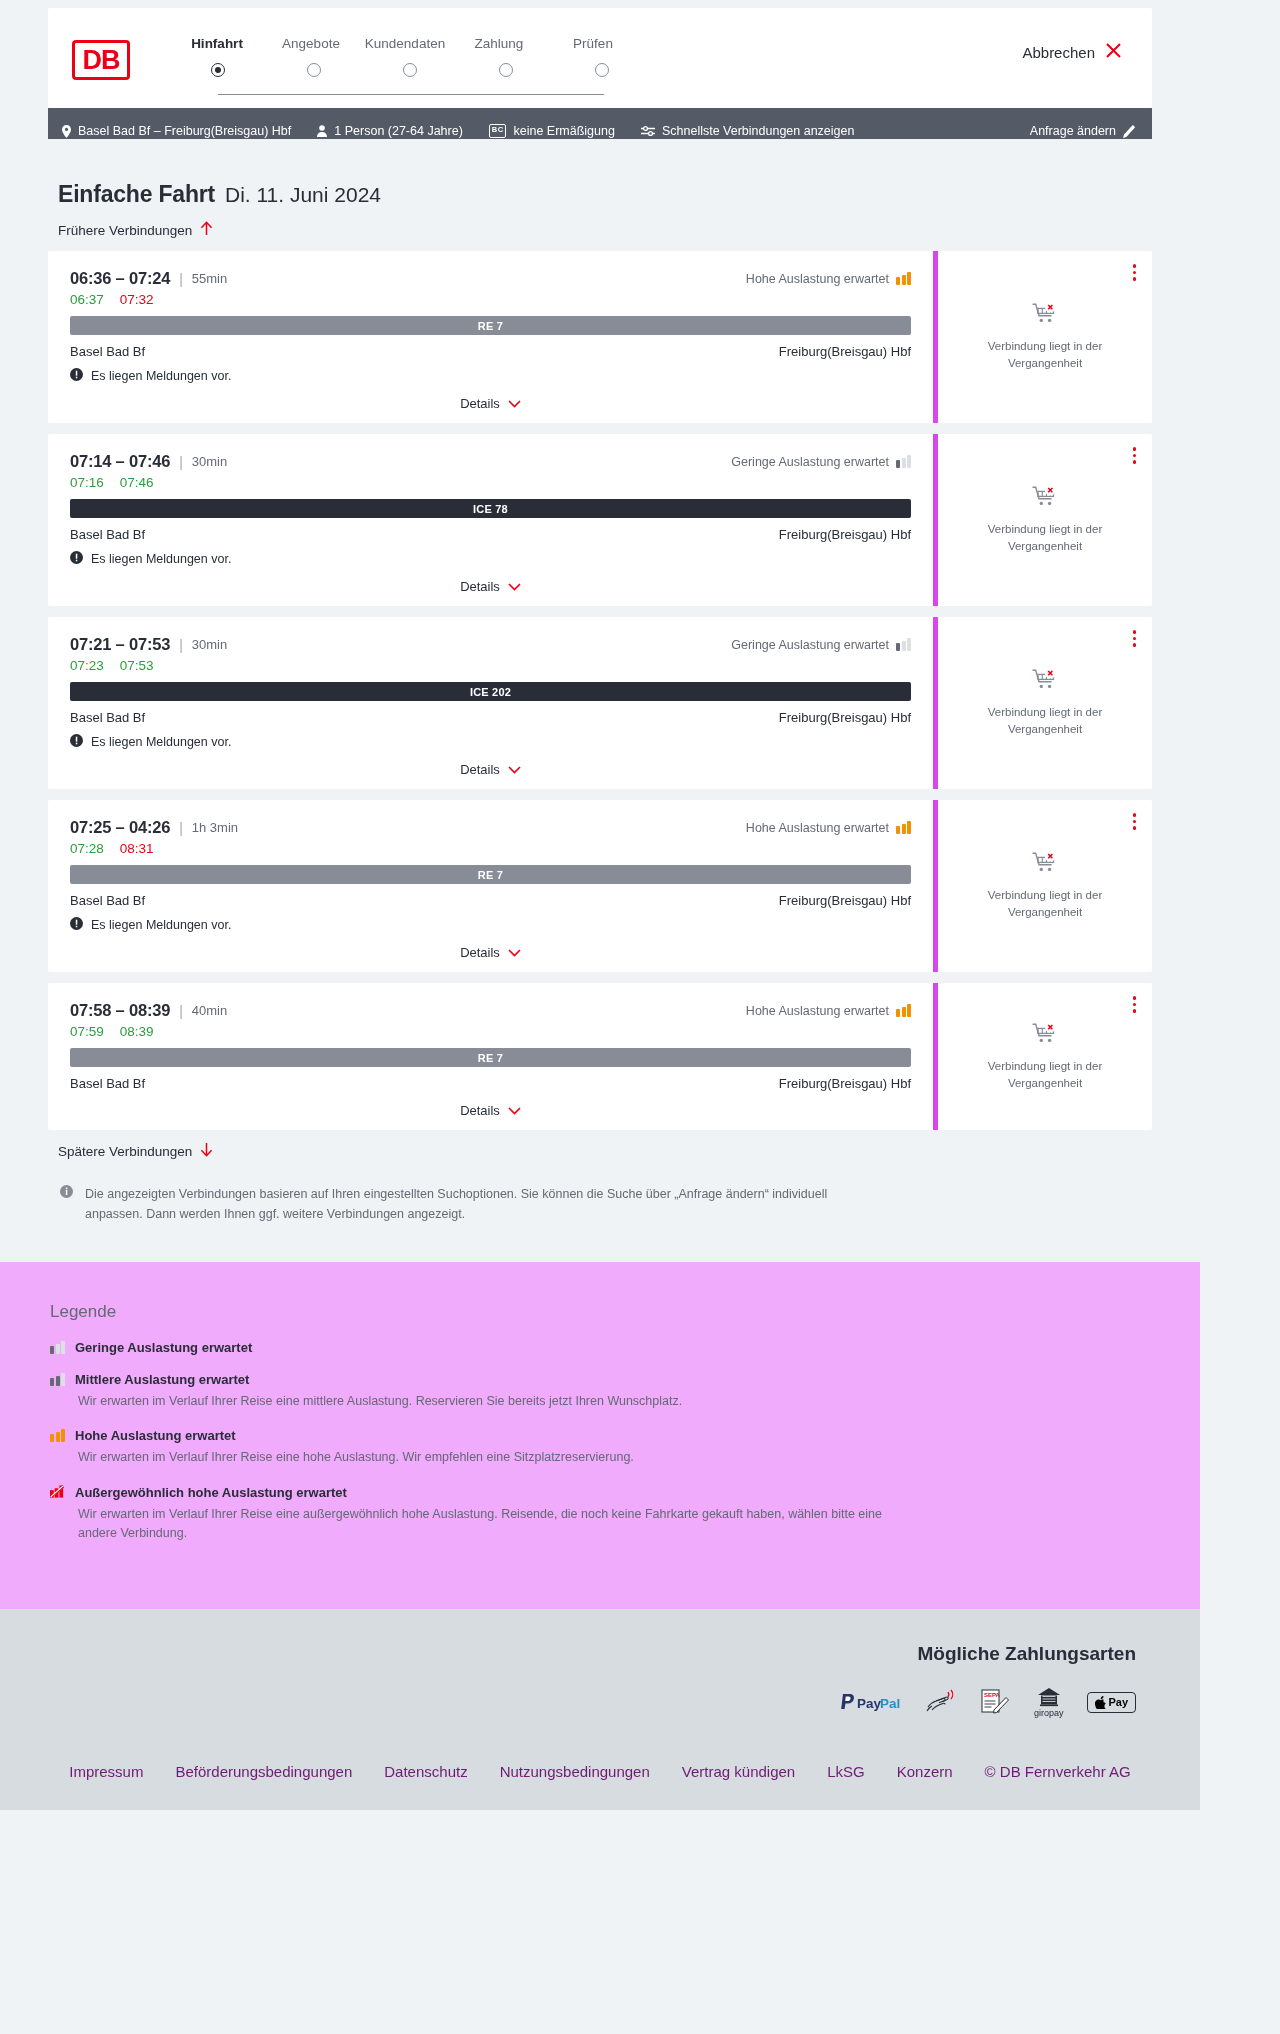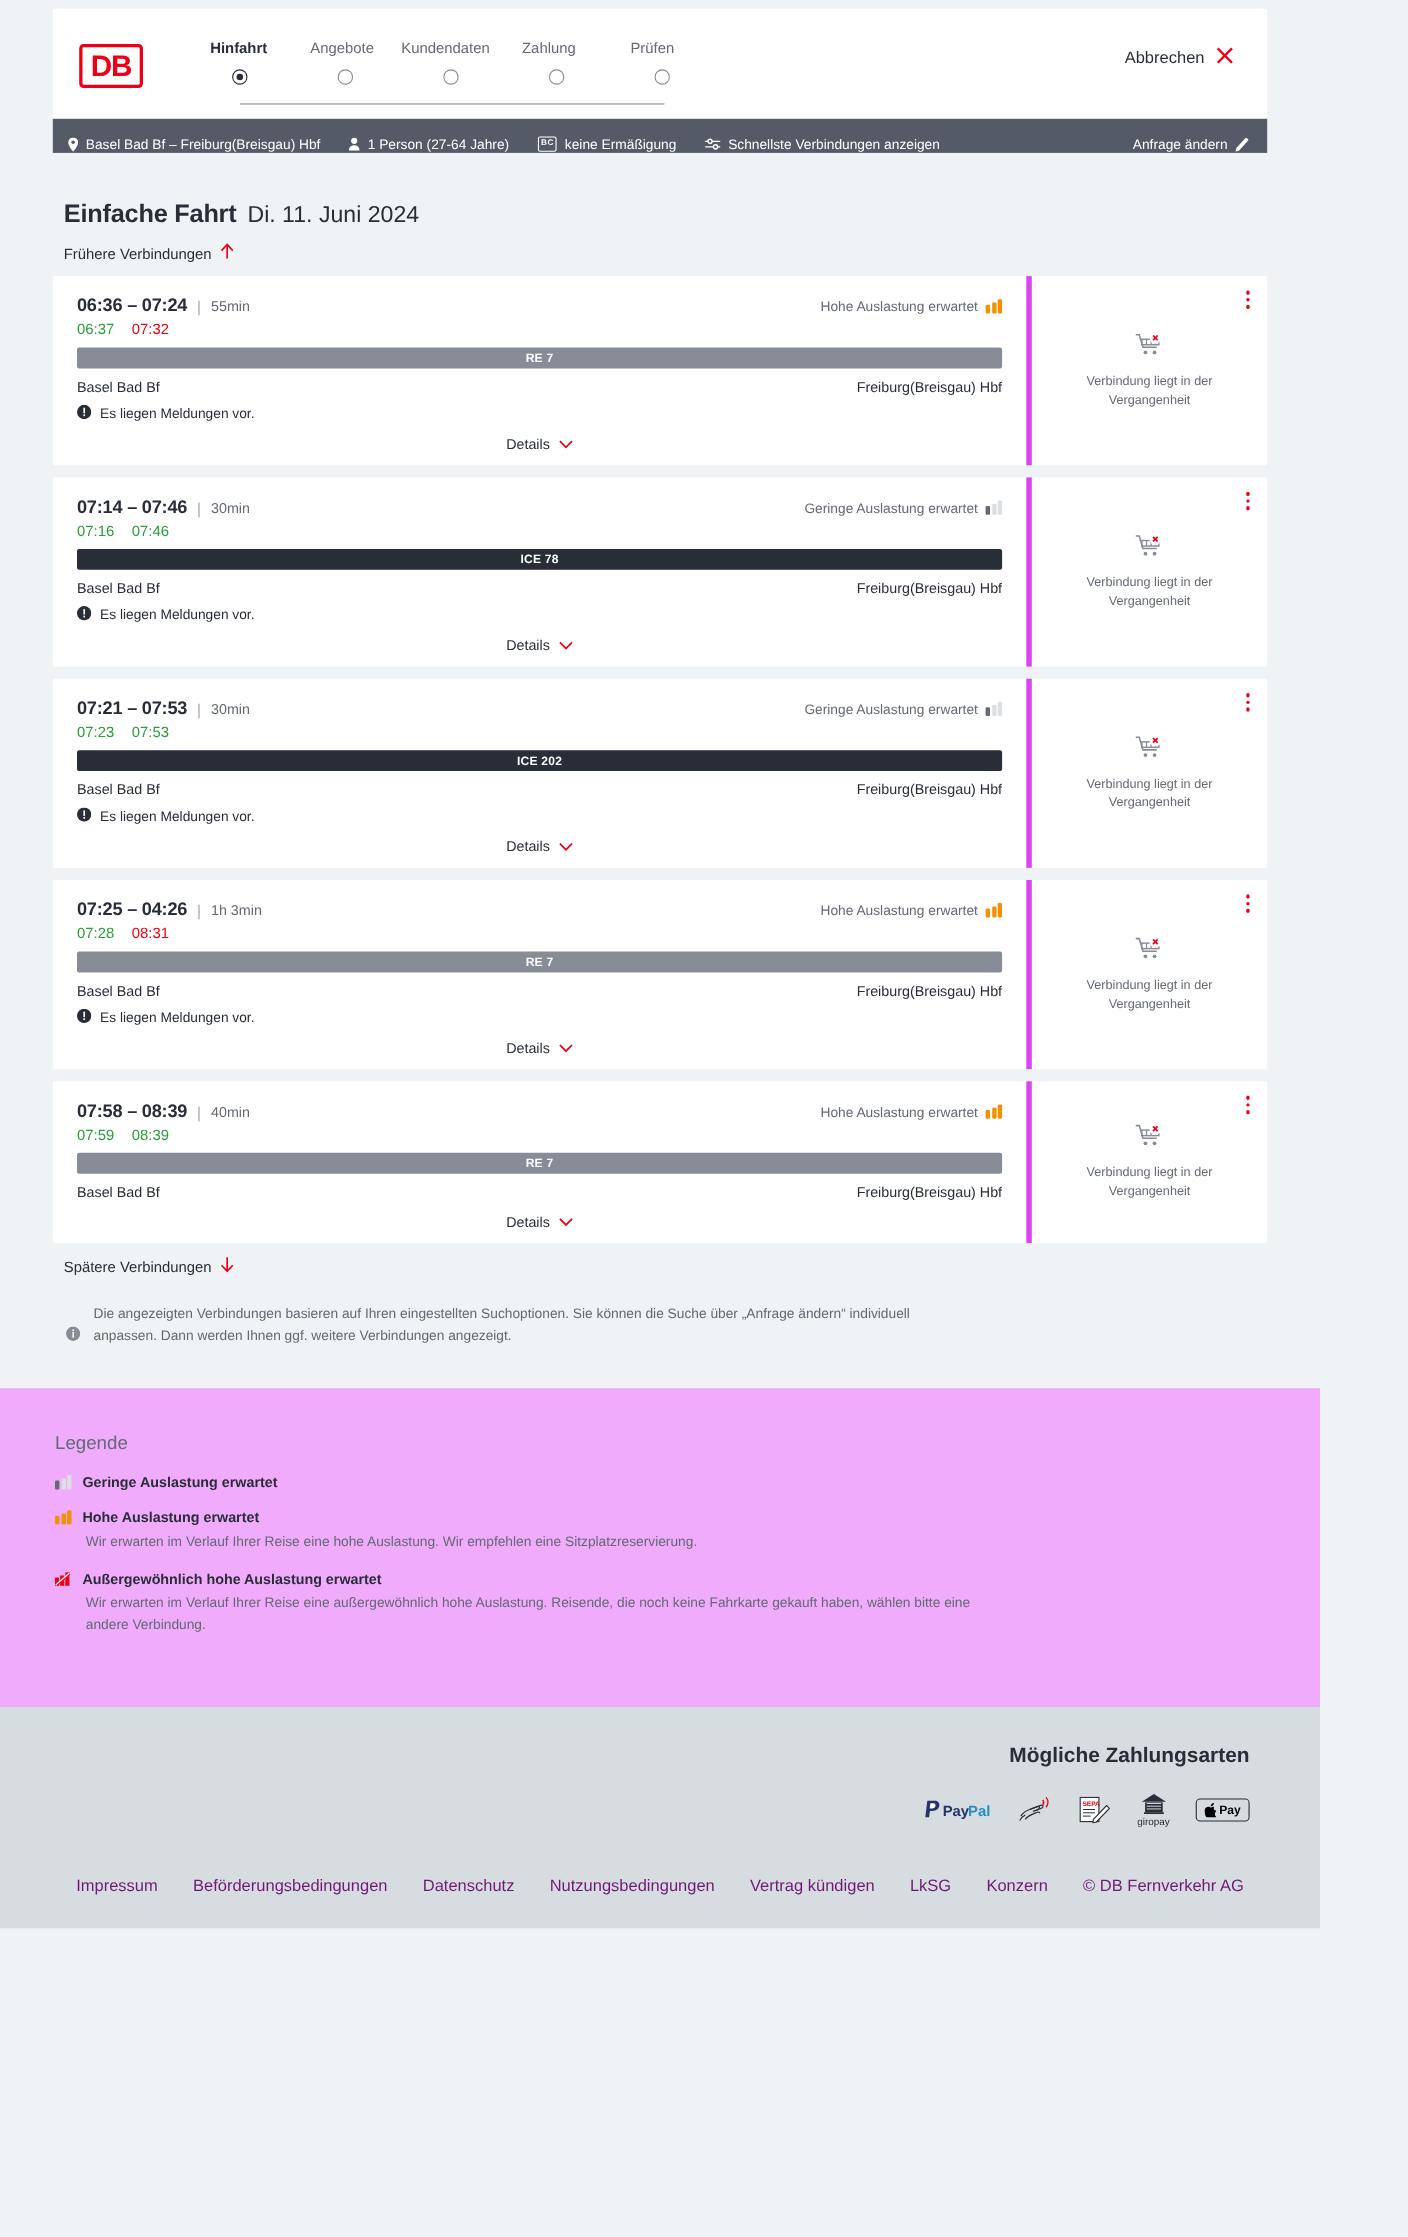--- a/index.html
+++ b/index.html
@@ -255,21 +255,20 @@
     color: #646973;
     line-height: 1.45;
     max-width: 140px;
   }
 
   
   .info-note {
     display: flex; gap: 12px;
     padding: 24px 0 0 12px;
     max-width: 810px;
-    align-items: flex-end;
   }
   .info-note p { font-size: 12.5px; color: #646973; line-height: 1.6; }
 
   
   .legend-sec {
     background: #f0abfc;
     margin-top: 38px;
     padding: 40px 48px 48px 40px;
   }
   .legend-title { font-size: 17px; color: #646973; padding-left: 10px; }
@@ -800,20 +799,31 @@
               <i style="background:#dce0e3"></i>
               <i style="background:#dce0e3"></i>
             </span>
       <span class="legend-label">Geringe Auslastung erwartet</span>
     </div>
 
   </div>
   <div class="legend-item">
     <div class="legend-head">
       <span class="occ-bars">
+              <i style="background:#646973"></i>
+              <i style="background:#646973"></i>
+              <i style="background:#dce0e3"></i>
+            </span>
+      <span class="legend-label">Mittlere Auslastung erwartet</span>
+    </div>
+    <div class="legend-desc">Wir erwarten im Verlauf Ihrer Reise eine mittlere Auslastung. Reservieren Sie bereits jetzt Ihren Wunschplatz.</div>
+  </div>
+  <div class="legend-item">
+    <div class="legend-head">
+      <span class="occ-bars">
               <i style="background:#f39200"></i>
               <i style="background:#f39200"></i>
               <i style="background:#f39200"></i>
             </span>
       <span class="legend-label">Hohe Auslastung erwartet</span>
     </div>
     <div class="legend-desc">Wir erwarten im Verlauf Ihrer Reise eine hohe Auslastung. Wir empfehlen eine Sitzplatzreservierung.</div>
   </div>
   <div class="legend-item">
     <div class="legend-head">

